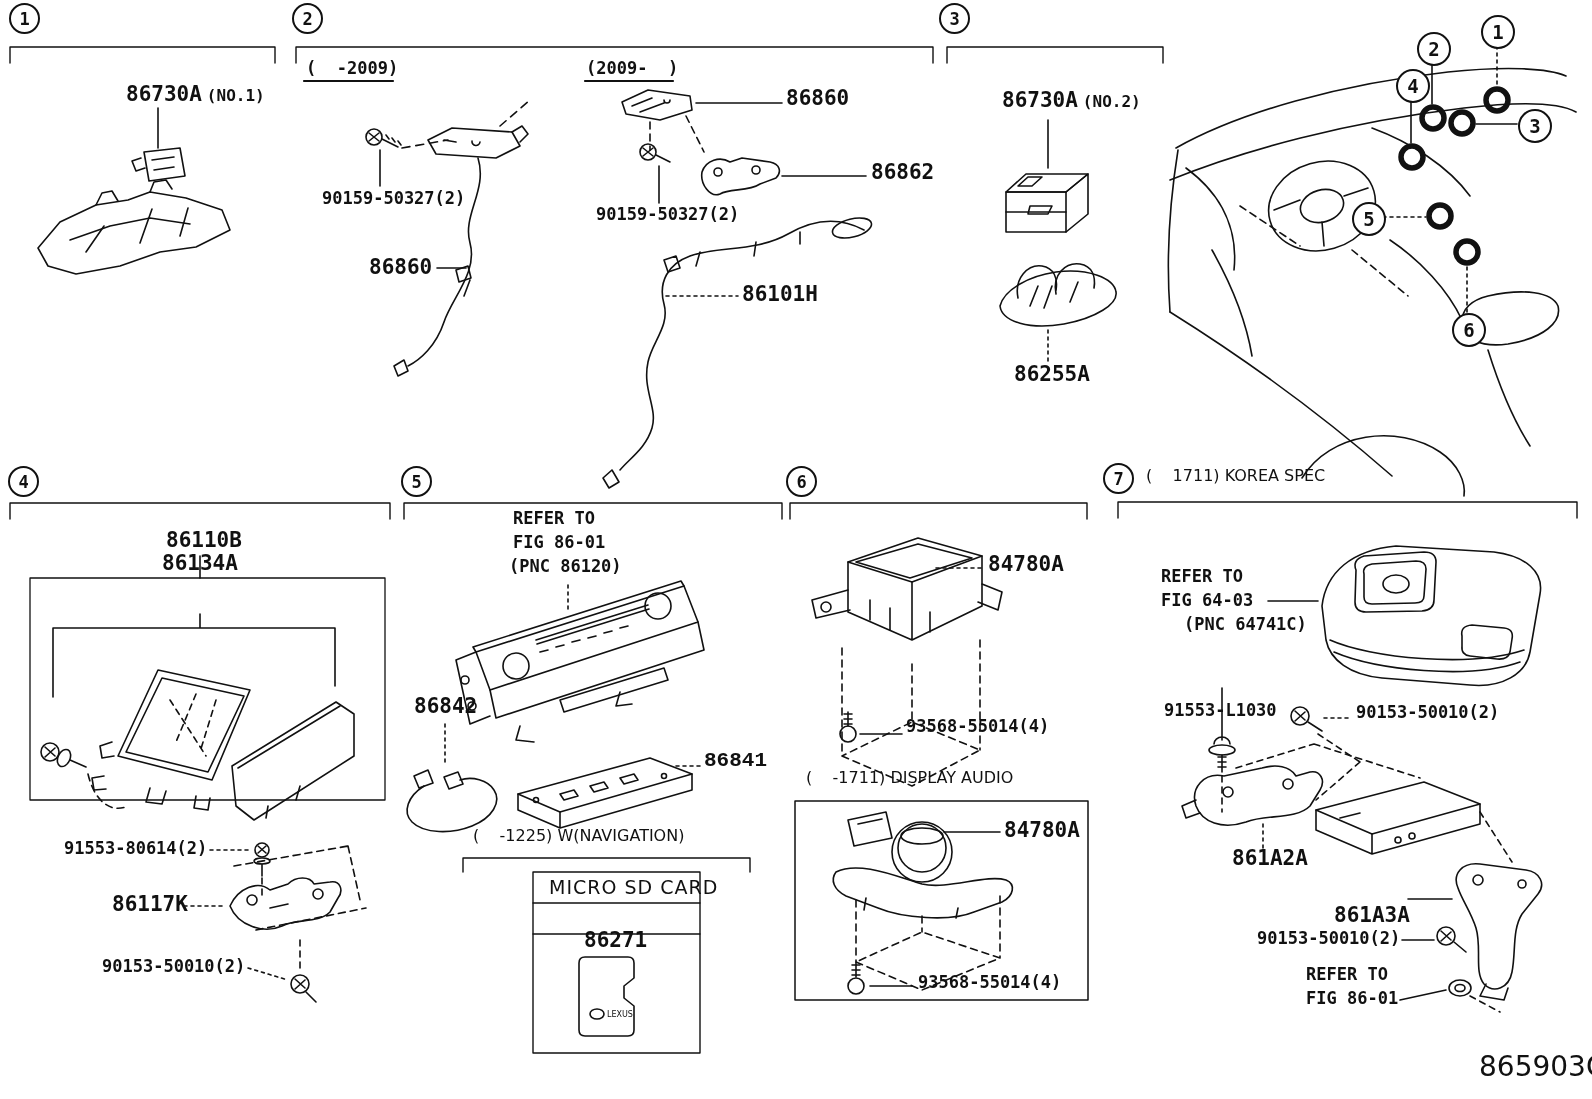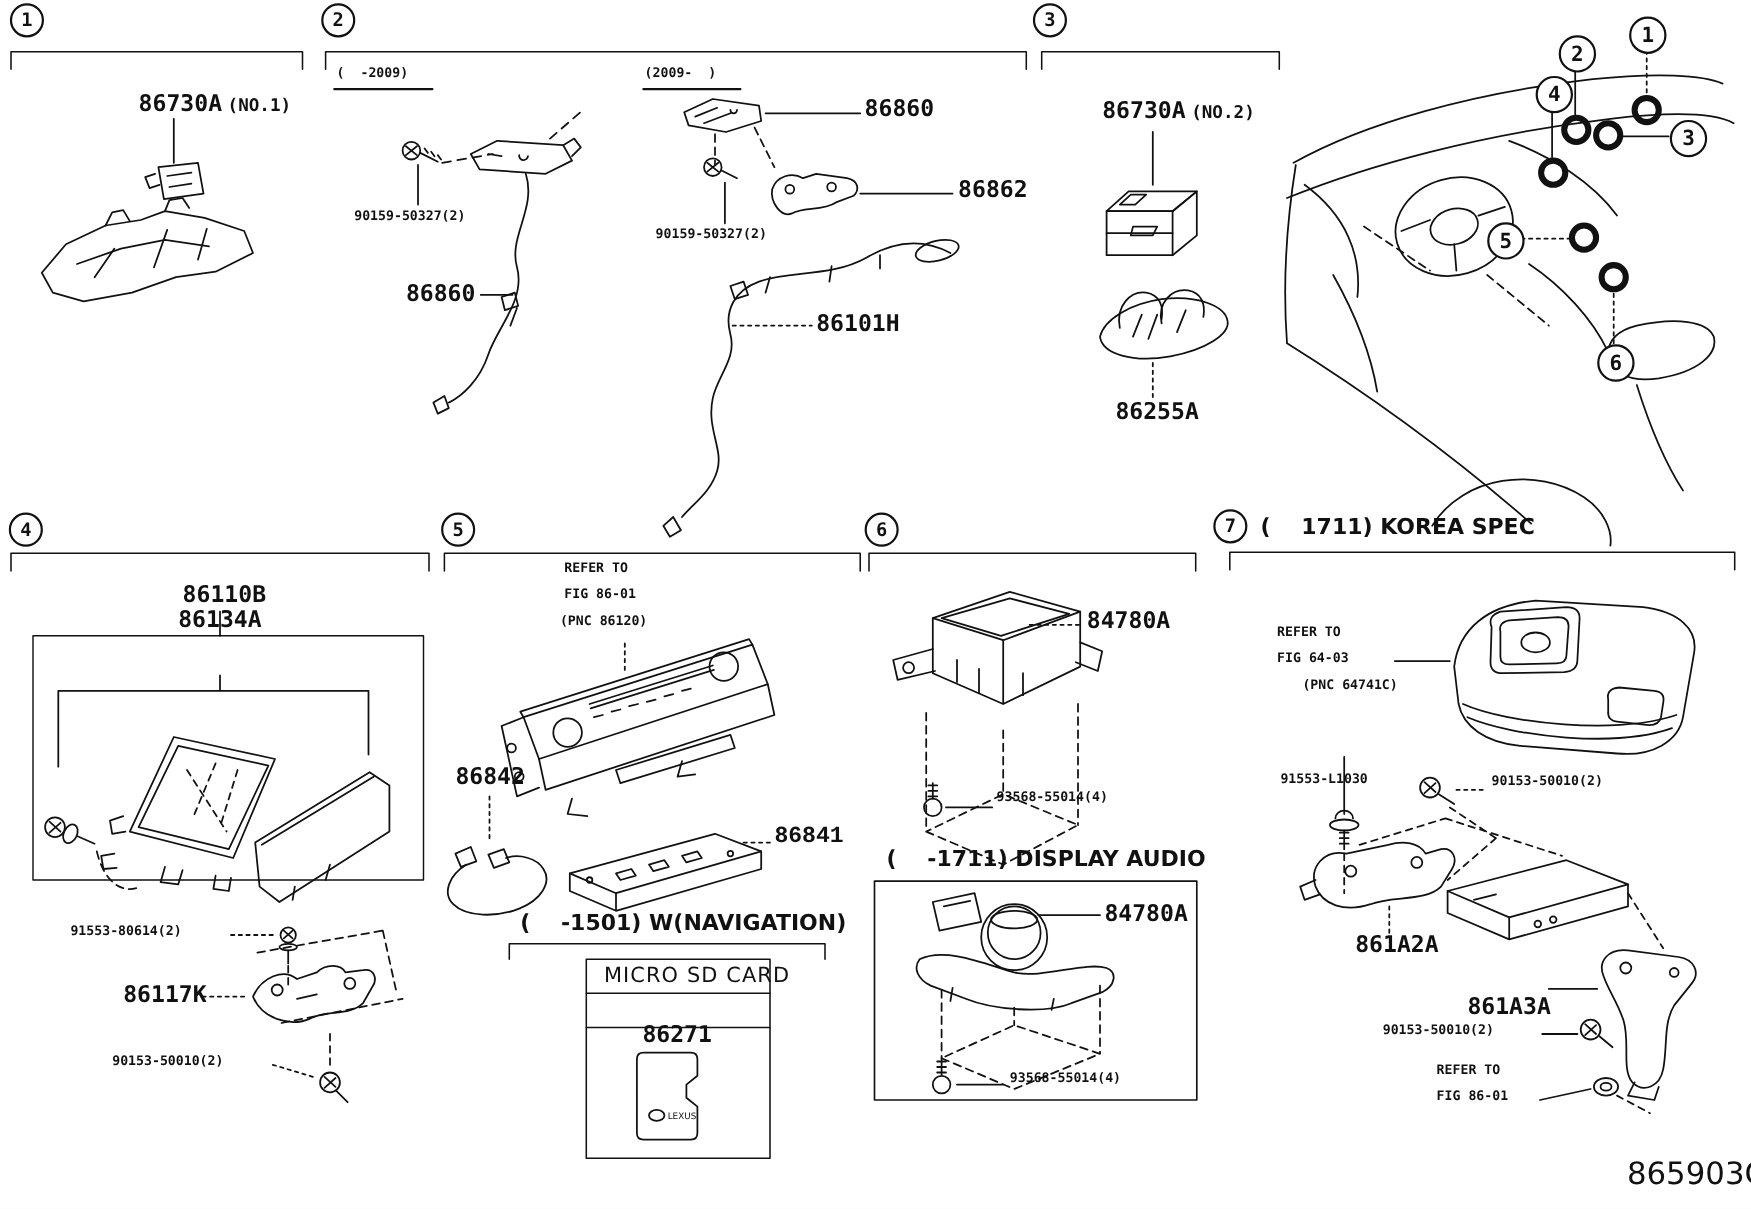--- a/index.html
+++ b/index.html
@@ -1,23 +1,23 @@
 <!DOCTYPE html>
 <html><head>
 <meta charset="utf-8">
 <style>
   html,body{margin:0;padding:0;background:#e8e8e8;}
   .stage{position:relative;width:1592px;height:1099px;background:#ffffff;overflow:hidden;
          font-family:"DejaVu Sans Mono",monospace;color:#111;}
   svg{position:absolute;left:0;top:0;}
   .lbl{position:absolute;white-space:pre;line-height:1;}
   .pn{font-family:"DejaVu Sans Mono",monospace;font-weight:bold;font-size:21px;}
-  .pn-s{font-family:"DejaVu Sans Mono",monospace;font-weight:bold;font-size:12px;}
+  .pn-s{font-family:"DejaVu Sans Mono",monospace;font-weight:bold;font-size:17px;}
   .pn .sm{font-size:16px;font-weight:bold;margin-left:5px;}
-  .annot{font-family:"DejaVu Sans",sans-serif;font-size:20px;font-weight:bold;}
+  .annot{font-family:"DejaVu Sans",sans-serif;font-size:16px;font-weight:normal;}
   .annot-s{font-family:"DejaVu Sans",sans-serif;font-size:19px;letter-spacing:1px;}
   .code{font-family:"DejaVu Sans",sans-serif;font-size:28px;}
   .secnum{position:absolute;width:27px;height:27px;border:2px solid #111;border-radius:50%;
           display:flex;align-items:center;justify-content:center;
           font:bold 17px "DejaVu Sans Mono",monospace;background:#fff;}
   .callout{position:absolute;width:30px;height:30px;border:2.5px solid #111;border-radius:50%;
            display:flex;align-items:center;justify-content:center;
            font:bold 19px "DejaVu Sans Mono",monospace;background:#fff;z-index:3;}
 </style>
 </head>
@@ -308,21 +308,21 @@
 <div class="lbl pn" style="left:162px;top:553px;">86134A</div>
 <div class="lbl pn-s" style="left:64px;top:840px;">91553-80614(2)</div>
 <div class="lbl pn" style="left:112px;top:894px;">86117K</div>
 <div class="lbl pn-s" style="left:102px;top:958px;">90153-50010(2)</div>
 
 <div class="lbl pn-s" style="left:513px;top:510px;">REFER TO</div>
 <div class="lbl pn-s" style="left:513px;top:534px;">FIG 86-01</div>
 <div class="lbl pn-s" style="left:509px;top:558px;">(PNC 86120)</div>
 <div class="lbl pn" style="left:414px;top:696px;">86842</div>
 <div class="lbl pn" style="left:704px;top:750px;font-family:Liberation Mono, monospace;">86841</div>
-<div class="lbl annot" style="left:473px;top:828px;">(    -1501) W(NAVIGATION)</div>
+<div class="lbl annot" style="left:473px;top:828px;">(    -1225) W(NAVIGATION)</div>
 <div class="lbl annot-s" style="left:549px;top:878px;">MICRO SD CARD</div>
 <div class="lbl pn" style="left:584px;top:906px;margin-top:24px;">86271</div>
 
 <div class="lbl pn" style="left:988px;top:554px;">84780A</div>
 <div class="lbl pn-s" style="left:906px;top:718px;">93568-55014(4)</div>
 <div class="lbl annot" style="left:806px;top:770px;">(    -1711) DISPLAY AUDIO</div>
 <div class="lbl pn" style="left:1004px;top:820px;">84780A</div>
 <div class="lbl pn-s" style="left:918px;top:974px;">93568-55014(4)</div>
 
 <div class="lbl annot" style="left:1146px;top:468px;">(    1711) KOREA SPEC</div>

